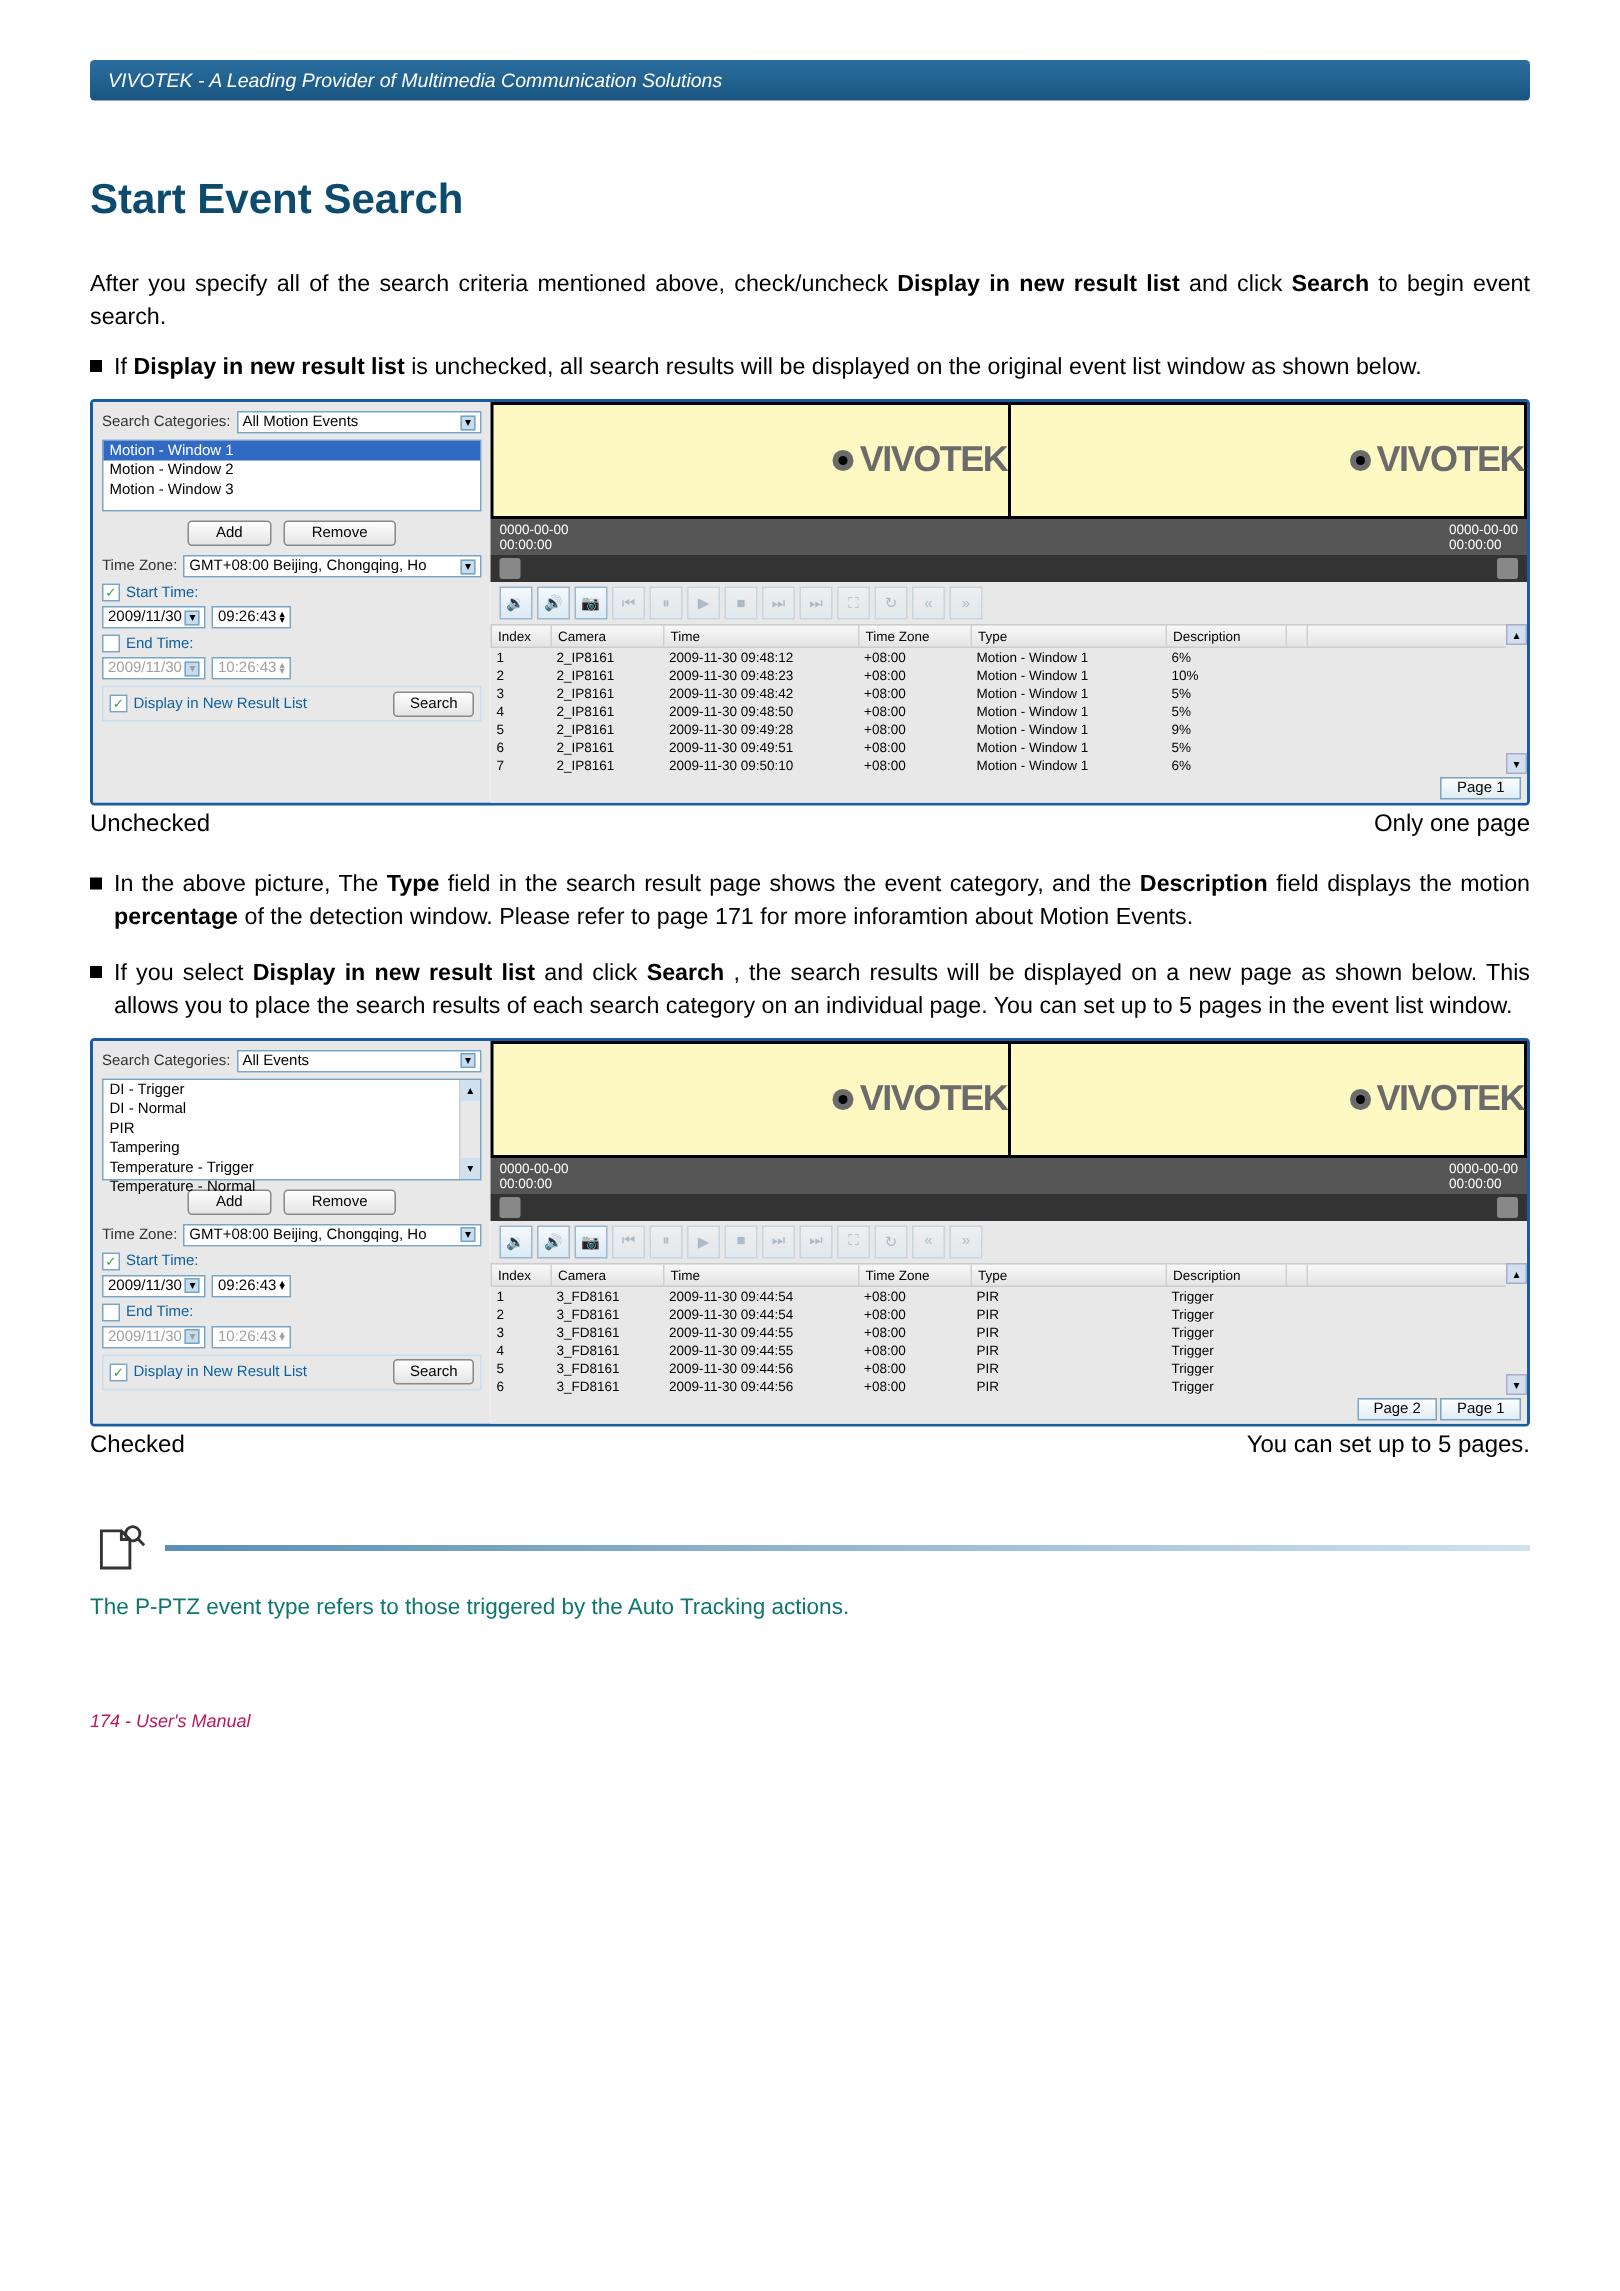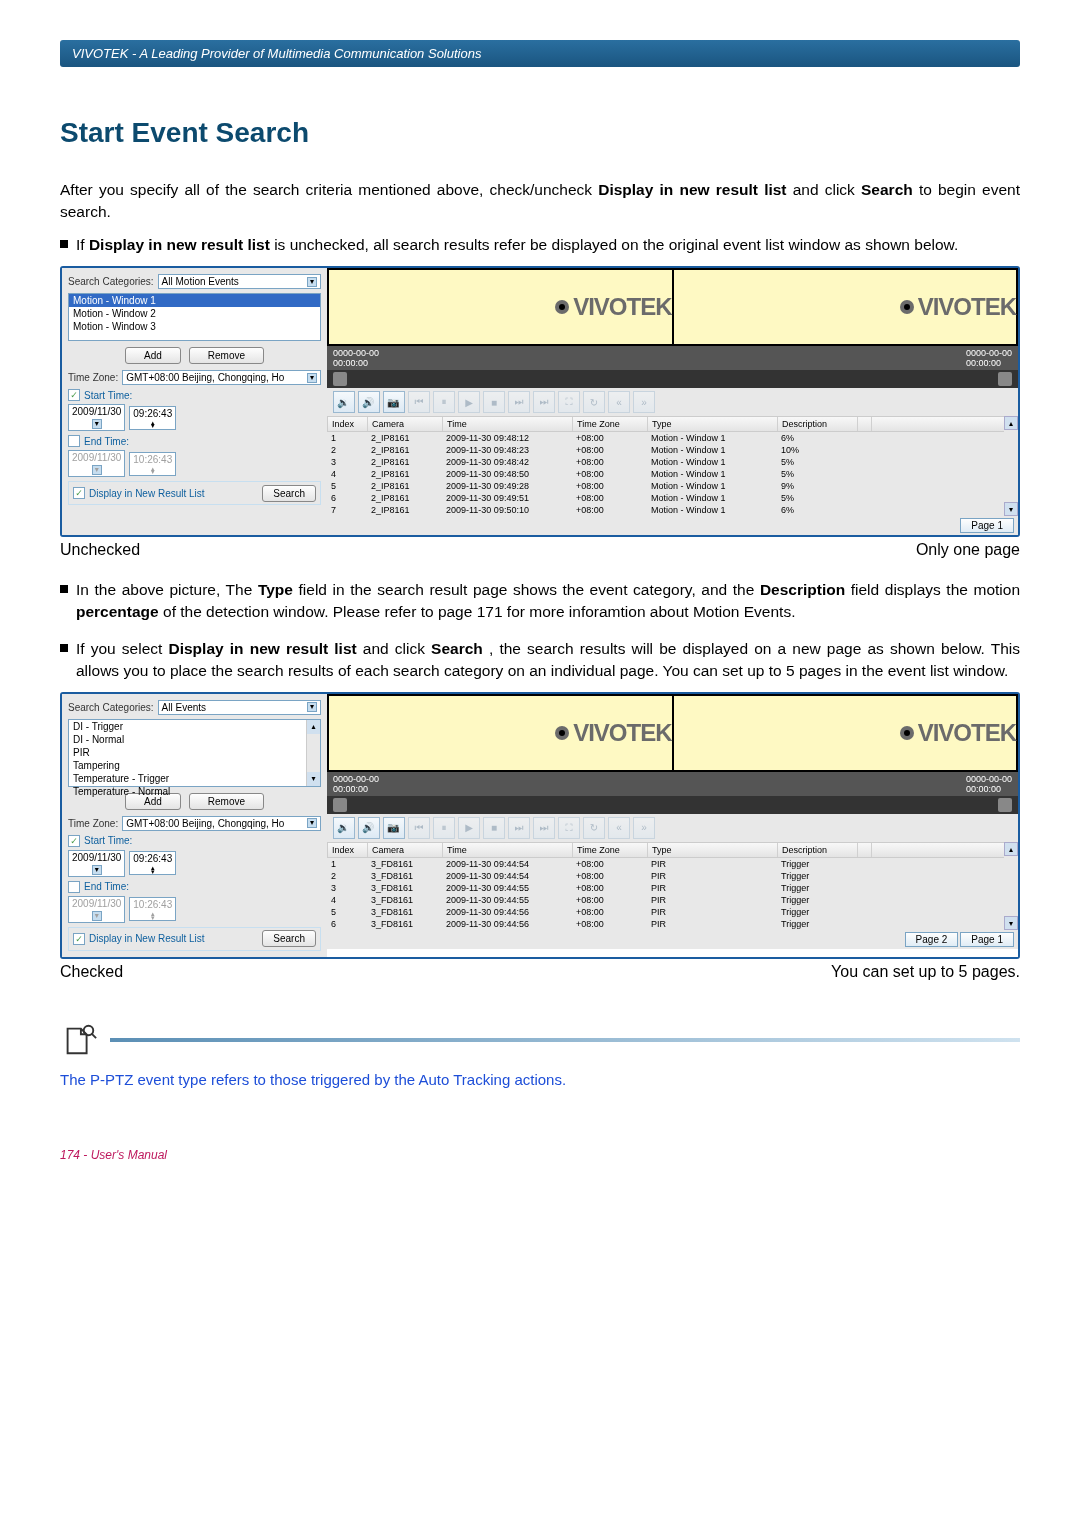--- a/index.html
+++ b/index.html
@@ -93,21 +93,21 @@
   }
   .checkbox-row { display: flex; align-items: center; gap: 4px; margin: 3px 0; }
   .cb {
     width: 12px; height: 12px; border: 1px solid #7aa4c4; background: #fff;
     display: inline-flex; align-items: center; justify-content: center;
     font-size: 9px; color: #4a9b4a;
   }
   .blue-label { color: #0d5f9e; font-size: 10px; }
   .date-input {
     border: 1px solid #7aa4c4; background: #fff; font-size: 10px;
-    padding: 1px 3px; display: inline-flex; align-items: center; gap: 2px; flex-direction: column;
+    padding: 1px 3px; display: inline-flex; align-items: center; gap: 2px;
   }
   .date-input.disabled { color: #a0a0a0; }
   .spinner { display: inline-flex; flex-direction: column; line-height: 0.5; font-size: 7px; }
   .display-row {
     display: flex; justify-content: space-between; align-items: center;
     border: 1px solid #c7dff0; padding: 2px 4px; margin-top: 3px;
   }
   .result-panel { flex: 1; background: #fff; }
   .video-area {
     display: flex; gap: 2px; background: #000; padding: 2px;
@@ -165,21 +165,21 @@
   .caption-row {
     display: flex; justify-content: space-between; font-size: 16px;
     margin-top: 4px;
   }
   .note-section { display: flex; align-items: center; gap: 12px; margin-top: 40px; }
   .note-icon {
     width: 38px; height: 38px; position: relative;
   }
   .note-icon svg { width: 38px; height: 38px; }
   .note-bar { flex: 1; height: 4px; background: linear-gradient(to right, #5b8fb5, #cfe2ef); }
-  .note-text { color: #1d4ed8; font-size: 15px; margin-top: 12px; }
+  .note-text { color: #0f766e; font-size: 15px; margin-top: 12px; }
   .footer {
     color: #be185d; font-style: italic; font-size: 12px;
     margin-top: 60px;
   }
 </style>
 </head>
 <body>
 
 <div class="header-bar">VIVOTEK - A Leading Provider of Multimedia Communication Solutions</div>
 
@@ -191,21 +191,21 @@
   <span> and click </span>
   <b>Search</b>
   <span> to begin event search.</span>
 </p>
 
 <div class="bullet-row">
   <div class="bullet-mark"></div>
   <div class="bullet-text">
     <span>If </span>
     <b>Display in new result list</b>
-    <span> is unchecked, all search results refer be displayed on the original event list window as shown below.</span>
+    <span> is unchecked, all search results will be displayed on the original event list window as shown below.</span>
   </div>
 </div>
 
 <div class="screenshot">
   <div class="search-panel">
     <div class="field-row">
       <span class="label">Search Categories:</span>
       <div class="dropdown">
         <span>All Motion Events</span>
         <span class="dropdown-arrow">▾</span>

